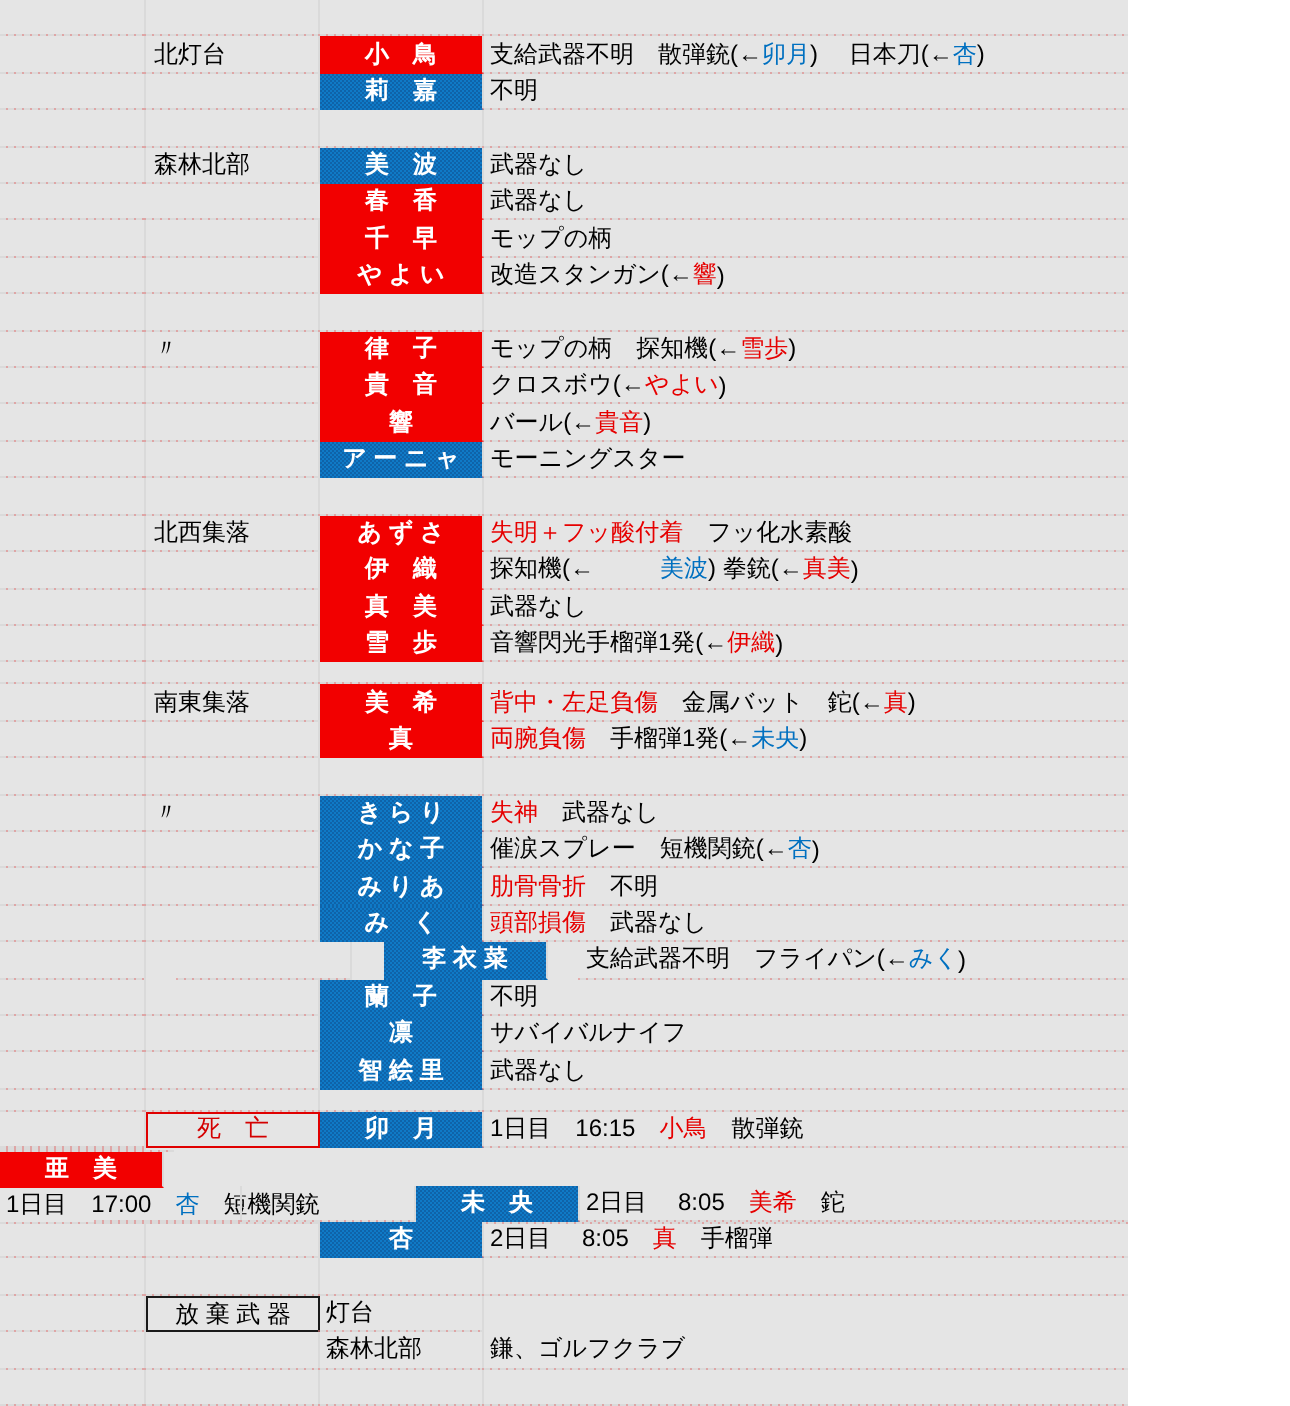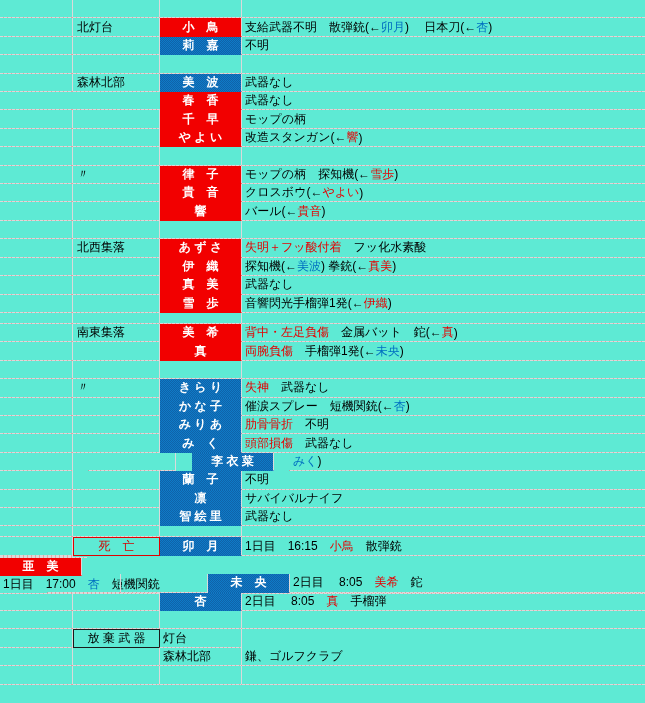--- a/index.html
+++ b/index.html
@@ -1,19 +1,19 @@
 <!DOCTYPE html>
 <html><head>
 <meta charset="utf-8">
 <style>
   html,body{margin:0;padding:0;background:#fff;}
   .sheet{
     position:relative;
-    width:645px;height:703px;
-    background:#5eead4;
+    width:564px;height:703px;
+    background:#e5e5e5;
     overflow:hidden;
     font-family:"Liberation Sans","DejaVu Sans",sans-serif;
     font-size:12px;
     color:#000;
   }
   .row{display:flex;box-sizing:border-box;}
   .cell{
     box-sizing:border-box;position:relative;flex:0 0 auto;
     border-right:1px solid #dadada;border-bottom:1px solid #dadada;
     display:flex;align-items:center;white-space:pre;
@@ -113,34 +113,40 @@
     </div>
     <div class="row" style="height: 18.42px;">
       <div class="cell c1"></div>
       <div class="cell c2"></div>
       <div class="cell c3 name-cell fill-red"><span class="seg">響</span></div>
       <div class="cell c4"><span class="seg" style="color: rgb(0, 0, 0);">バール(←</span><span class="seg" style="color: rgb(230, 0, 0);">貴音</span><span class="seg" style="color: rgb(0, 0, 0);">)</span></div>
     </div>
     <div class="row" style="height: 18.42px;">
       <div class="cell c1"></div>
       <div class="cell c2"></div>
+      <div class="cell c3 name-cell fill-blue"><span class="seg">ア ー ニ ャ</span></div>
+      <div class="cell c4"><span class="seg" style="color: rgb(0, 0, 0);">モーニングスター</span></div>
+    </div>
+    <div class="row" style="height: 18.42px;">
+      <div class="cell c1"></div>
+      <div class="cell c2"></div>
       <div class="cell c3"></div>
       <div class="cell c4"></div>
     </div>
     <div class="row" style="height: 18.42px;">
       <div class="cell c1"></div>
       <div class="cell c2"><span class="seg">北西集落</span></div>
       <div class="cell c3 name-cell fill-red"><span class="seg">あ ず さ</span></div>
       <div class="cell c4"><span class="seg" style="color: rgb(230, 0, 0);">失明＋フッ酸付着</span><span class="seg" style="color: rgb(0, 0, 0);">　フッ化水素酸</span></div>
     </div>
     <div class="row" style="height: 18.42px;">
       <div class="cell c1"></div>
       <div class="cell c2"></div>
       <div class="cell c3 name-cell fill-red"><span class="seg">伊　織</span></div>
-      <div class="cell c4"><span class="seg" style="color: rgb(0, 0, 0);">探知機(←</span><span class="seg" style="color: rgb(0, 112, 192);">美波</span><span class="seg" style="color: rgb(0, 0, 0);">) 拳銃(←</span><span class="seg" style="color: rgb(230, 0, 0);">真美</span><span class="seg" style="color: rgb(0, 0, 0);">)</span></div>
+      <div class="cell c4"><span class="seg" style="color: rgb(0, 0, 0);">探知機(←</span><span class="seg" style="color: rgb(0, 112, 192); margin-left: 33px;">美波</span><span class="seg" style="color: rgb(0, 0, 0);">) 拳銃(←</span><span class="seg" style="color: rgb(230, 0, 0);">真美</span><span class="seg" style="color: rgb(0, 0, 0);">)</span></div>
     </div>
     <div class="row" style="height: 18.42px;">
       <div class="cell c1"></div>
       <div class="cell c2"></div>
       <div class="cell c3 name-cell fill-red"><span class="seg">真　美</span></div>
       <div class="cell c4"><span class="seg" style="color: rgb(0, 0, 0);">武器なし</span></div>
     </div>
     <div class="row" style="height: 18.42px;">
       <div class="cell c1"></div>
       <div class="cell c2"></div>
@@ -192,21 +198,21 @@
     <div class="row" style="height: 18.42px;">
       <div class="cell c1"></div>
       <div class="cell c2"></div>
       <div class="cell c3 name-cell fill-blue"><span class="seg">み　く</span></div>
       <div class="cell c4"><span class="seg" style="color: rgb(230, 0, 0);">頭部損傷</span><span class="seg" style="color: rgb(0, 0, 0);">　武器なし</span></div>
     </div>
     <div class="row" style="height: 18.42px; gap: 16px;">
       <div class="cell c1"></div>
       <div class="cell c2"></div>
       <div class="cell c3 name-cell fill-blue"><span class="seg">李 衣 菜</span></div>
-      <div class="cell c4"><span class="seg" style="color: rgb(0, 112, 192);">みく</span><span class="seg" style="color: rgb(0, 0, 0);">)</span></div>
+      <div class="cell c4"><span class="seg" style="color: rgb(0, 0, 0);">支給武器不明　フライパン(←</span><span class="seg" style="color: rgb(0, 112, 192);">みく</span><span class="seg" style="color: rgb(0, 0, 0);">)</span></div>
     </div>
     <div class="row" style="height: 18.42px;">
       <div class="cell c1"></div>
       <div class="cell c2"></div>
       <div class="cell c3 name-cell fill-blue"><span class="seg">蘭　子</span></div>
       <div class="cell c4"><span class="seg" style="color: rgb(0, 0, 0);">不明</span></div>
     </div>
     <div class="row" style="height: 18.42px;">
       <div class="cell c1"></div>
       <div class="cell c2"></div>

